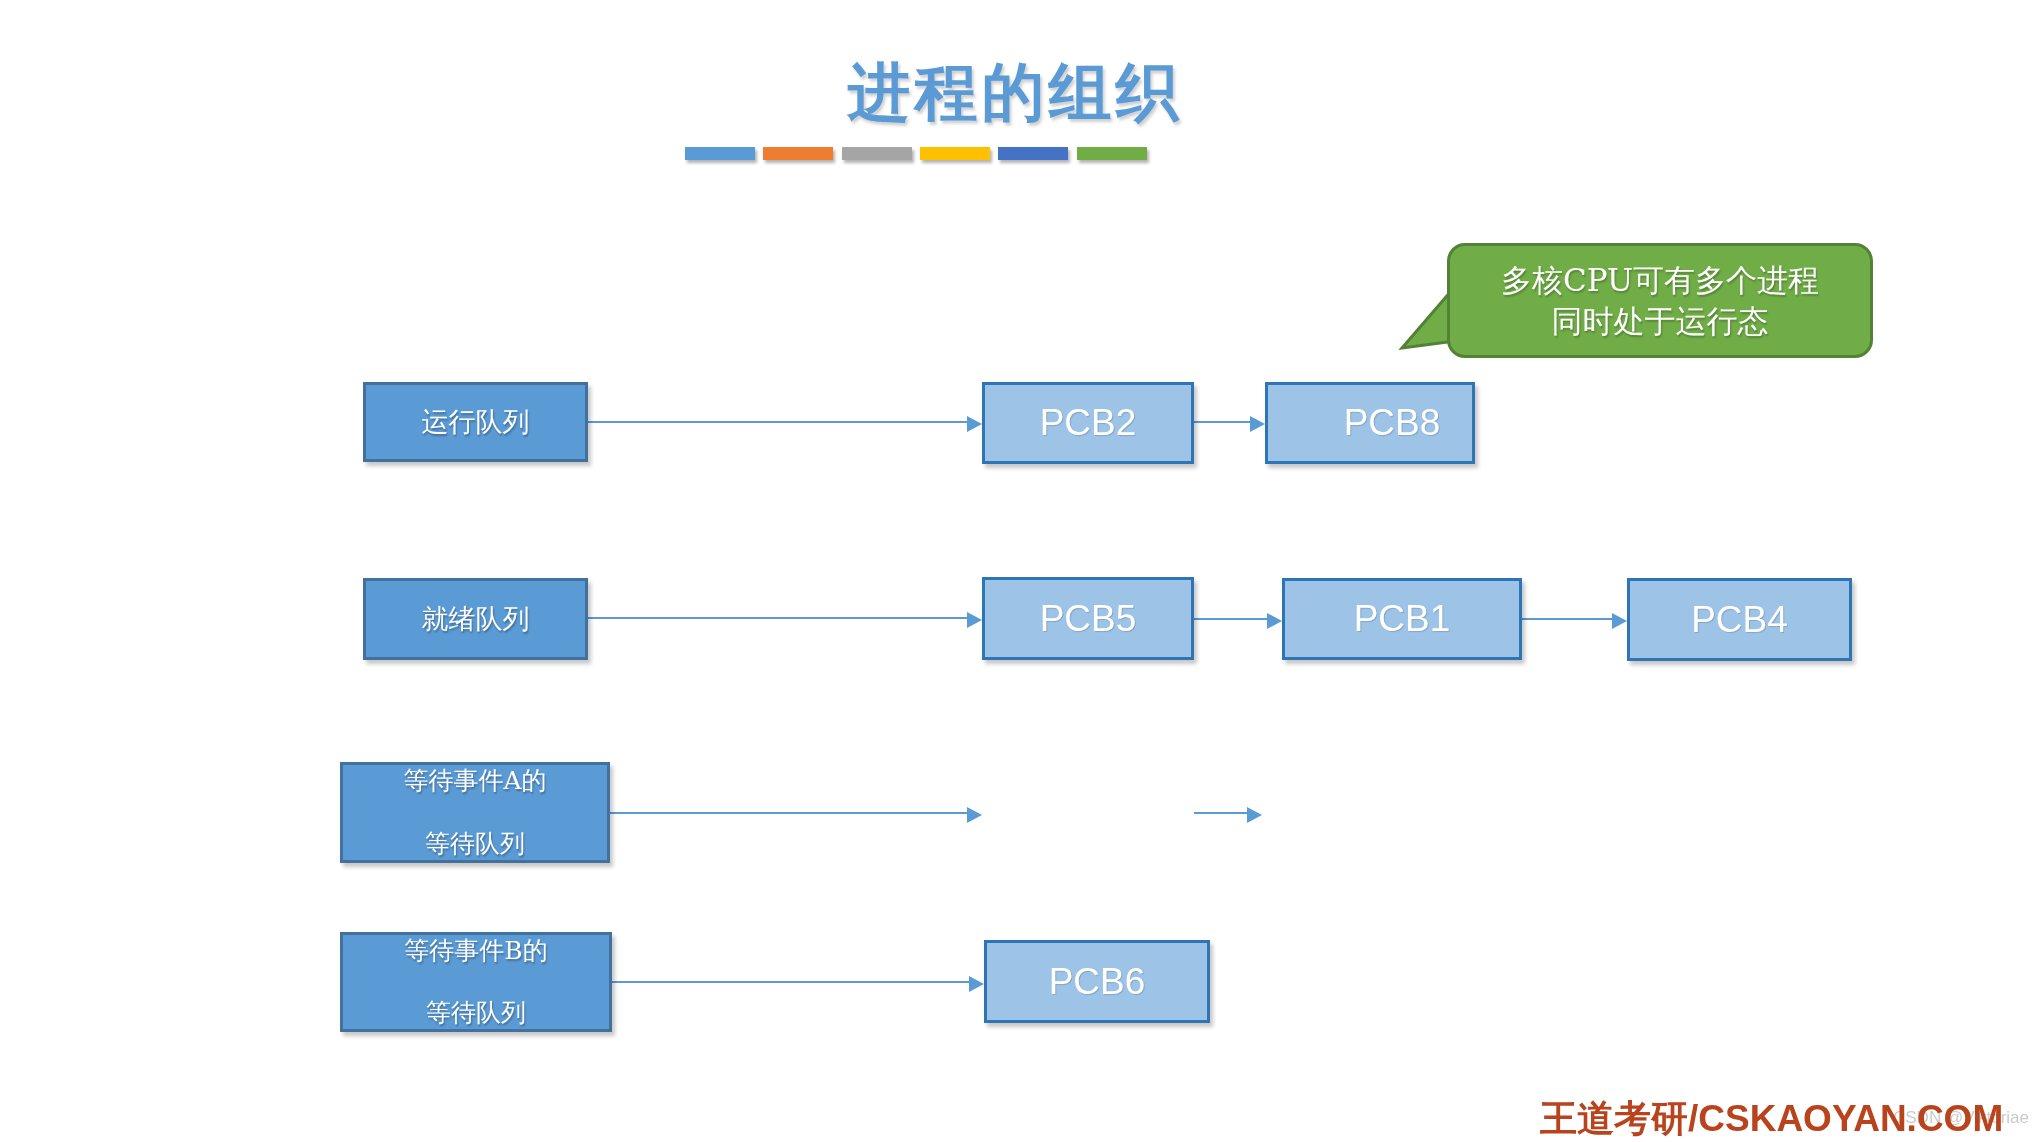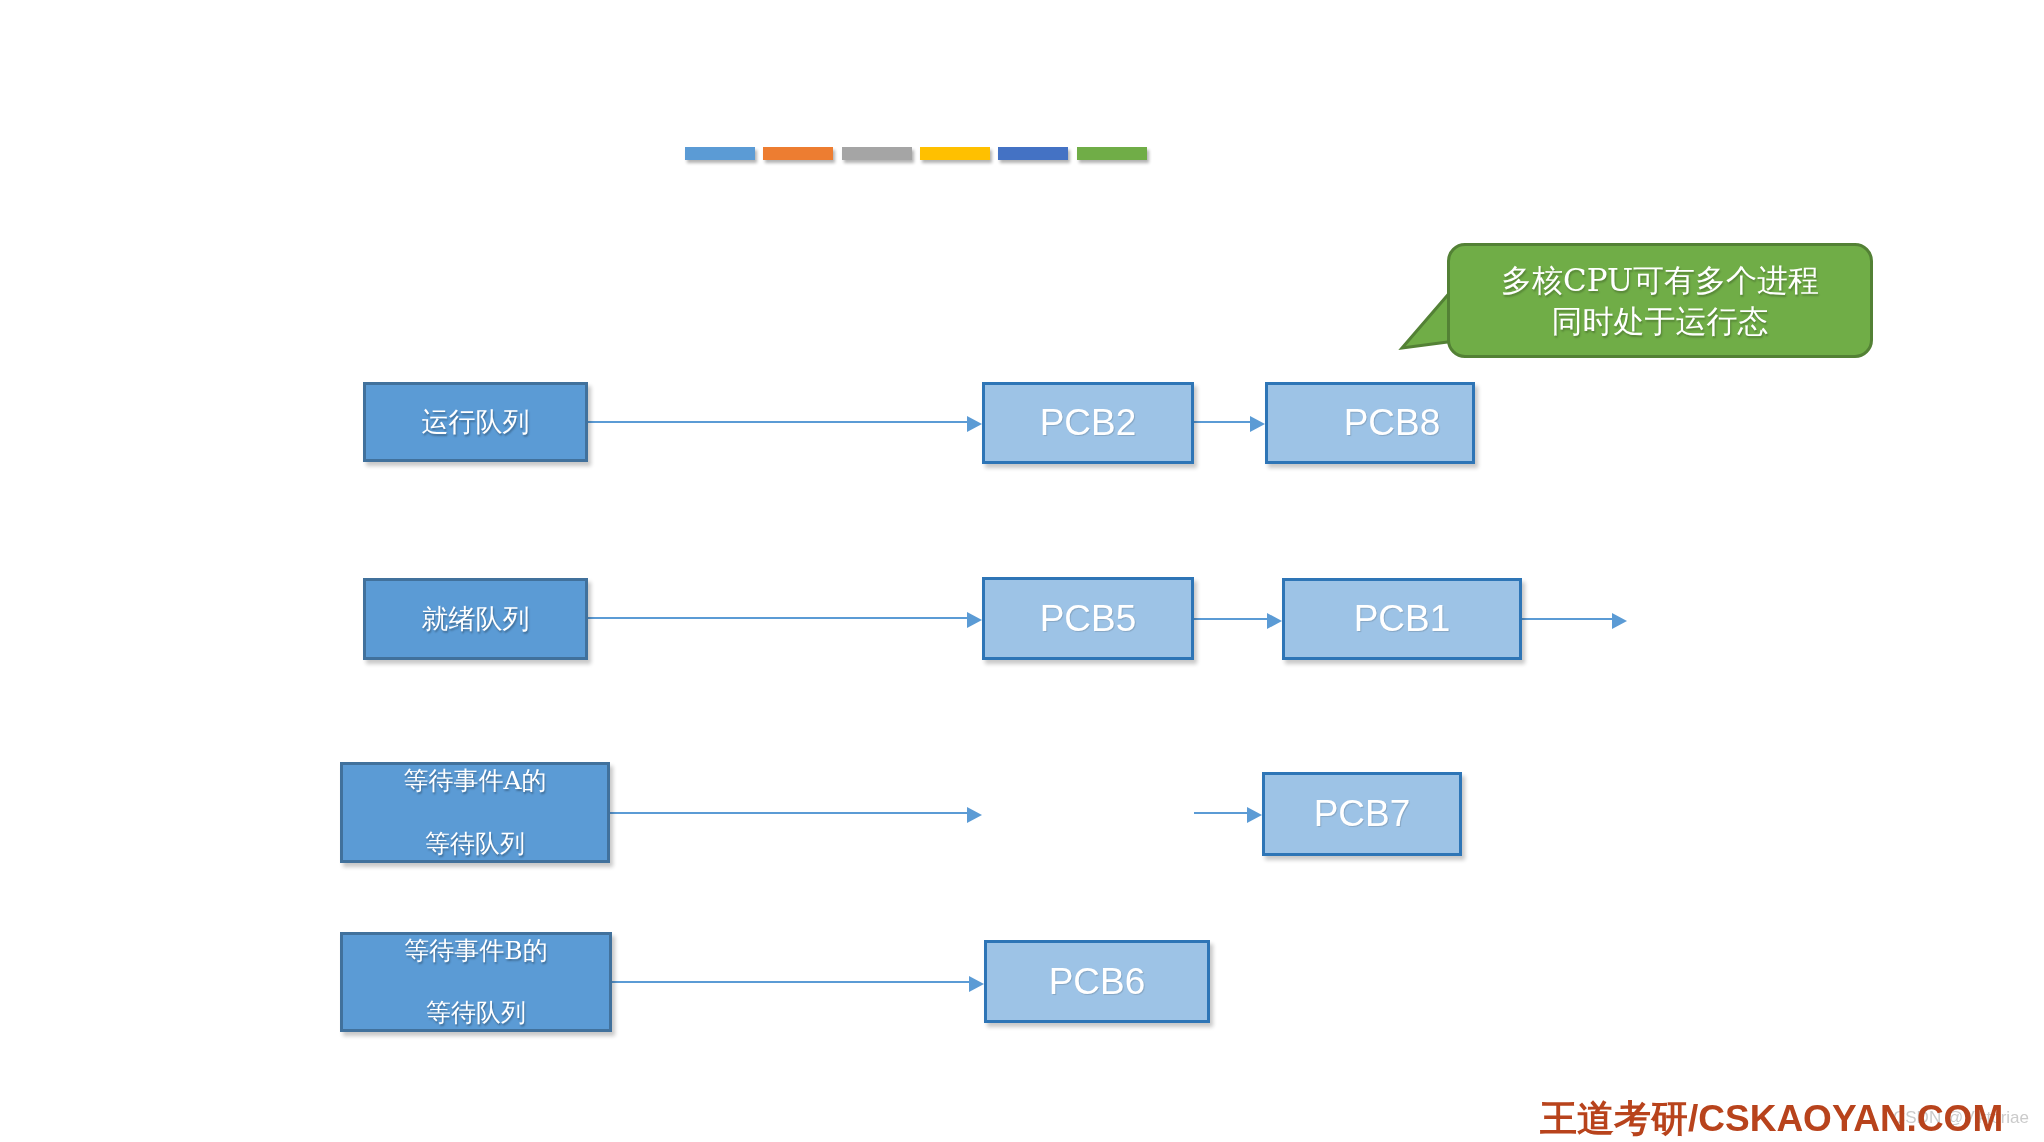--- a/index.html
+++ b/index.html
@@ -63,20 +63,21 @@
   #csdn-watermark {
     left:1893px; top:1108px; font-size:17px; z-index:4; white-space:nowrap;
     font-family:"Liberation Sans", sans-serif;
   }
 </style>
 </head>
 <body>
 
 <div id="canvas">
 
+  <div id="page-title" class="abs" style="color: rgb(91, 155, 213);">进程的组织</div>
 
   <div class="abs bar" style="left: 685px; background-color: rgb(91, 155, 213);"></div>
   <div class="abs bar" style="left: 763px; background-color: rgb(237, 125, 49);"></div>
   <div class="abs bar" style="left: 842px; background-color: rgb(165, 165, 165);"></div>
   <div class="abs bar" style="left: 920px; background-color: rgb(255, 192, 0);"></div>
   <div class="abs bar" style="left: 998px; background-color: rgb(68, 114, 196);"></div>
   <div class="abs bar" style="left: 1077px; background-color: rgb(112, 173, 71);"></div>
 
   <svg id="callout-tail" class="abs" width="100" height="75">
     <path d="M60,4 L10,62 L86,52 Z" stroke="none" style="fill: rgb(112, 173, 71);"></path>
@@ -104,30 +105,30 @@
   </div>
   <div class="abs connector" style="left: 588px; top: 617px; width: 379px; border-top-color: rgb(91, 155, 213); border-left-color: rgb(91, 155, 213); color: rgb(91, 155, 213);"></div>
   <div class="abs pcbbox" style="left: 982px; top: 577px; width: 212px; height: 83px; background-color: rgb(157, 195, 230); border-color: rgb(46, 117, 182);">
     <span>PCB5</span>
   </div>
   <div class="abs connector" style="left: 1194px; top: 618px; width: 73px; border-top-color: rgb(91, 155, 213); border-left-color: rgb(91, 155, 213); color: rgb(91, 155, 213);"></div>
   <div class="abs pcbbox" style="left: 1282px; top: 578px; width: 240px; height: 82px; background-color: rgb(157, 195, 230); border-color: rgb(46, 117, 182); justify-content: center;">
     <span>PCB1</span>
   </div>
   <div class="abs connector" style="left: 1522px; top: 618px; width: 90px; border-top-color: rgb(91, 155, 213); border-left-color: rgb(91, 155, 213); color: rgb(91, 155, 213);"></div>
+  <div class="abs pcbbox" style="left: 1627px; top: 578px; width: 225px; height: 83px; background-color: rgb(157, 195, 230); border-color: rgb(46, 117, 182);">
+    <span>PCB4</span>
+  </div>
 
   <div class="abs qbox twoline" style="left: 340px; top: 762px; width: 270px; height: 101px; background-color: rgb(91, 155, 213); border-color: rgb(65, 113, 156);">
     <span>等待事件A的</span>
     <span>等待队列</span>
   </div>
   <div class="abs connector" style="left: 610px; top: 812px; width: 357px; border-top-color: rgb(91, 155, 213); border-left-color: rgb(91, 155, 213); color: rgb(91, 155, 213);"></div>
   <div class="abs connector" style="left: 1194px; top: 812px; width: 53px; border-top-color: rgb(91, 155, 213); border-left-color: rgb(91, 155, 213); color: rgb(91, 155, 213);"></div>
-  <div class="abs pcbbox" style="left: 1262px; top: 772px; width: 200px; height: 84px; background-color: rgb(157, 195, 230); border-color: rgb(46, 117, 182);">
-    <span>PCB7</span>
-  </div>
 
   <div class="abs qbox twoline" style="left: 340px; top: 932px; width: 272px; height: 100px; background-color: rgb(91, 155, 213); border-color: rgb(65, 113, 156);">
     <span>等待事件B的</span>
     <span>等待队列</span>
   </div>
   <div class="abs connector" style="left: 612px; top: 981px; width: 357px; border-top-color: rgb(91, 155, 213); border-left-color: rgb(91, 155, 213); color: rgb(91, 155, 213);"></div>
   <div class="abs pcbbox" style="left: 984px; top: 940px; width: 226px; height: 83px; background-color: rgb(157, 195, 230); border-color: rgb(46, 117, 182);">
     <span>PCB6</span>
   </div>
 

